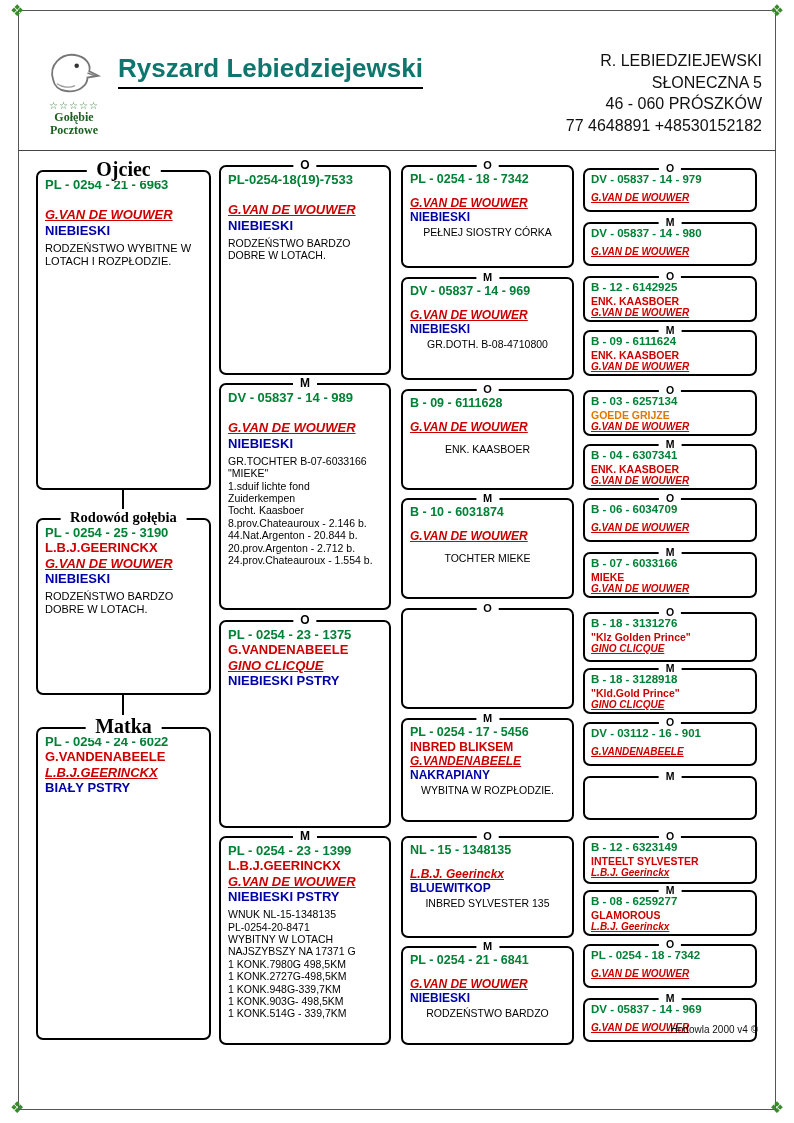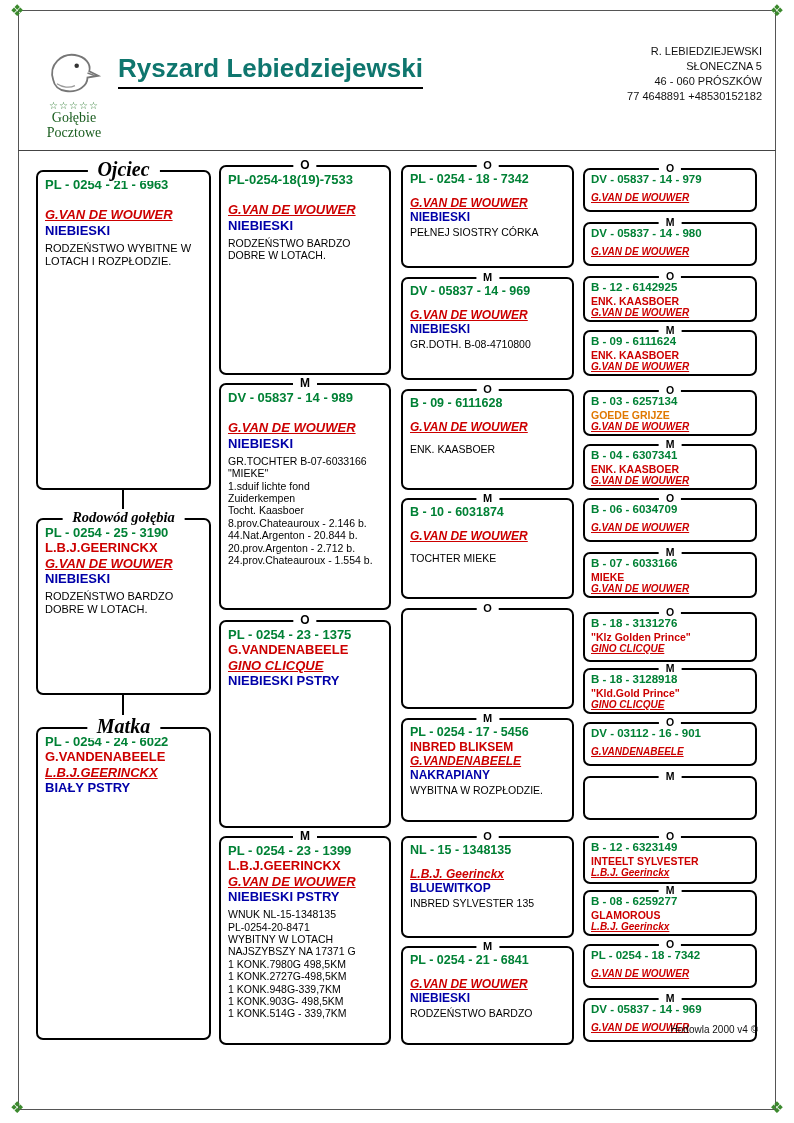--- a/index.html
+++ b/index.html
@@ -6,56 +6,56 @@
   html,body { background:#fff; }
   body { font-family:"Liberation Sans", sans-serif; }
   #page { position:relative; width:794px; height:1123px; background:#ffffff; overflow:hidden; }
 
   .page-border { position:absolute; left:18px; top:10px; width:758px; height:1100px; border:1px solid #555; }
   .corner { position:absolute; color:#3c8a2e; font-size:16px; line-height:1; }
 
   
   .logo { position:absolute; left:32px; top:46px; width:84px; text-align:center; }
   .logo .stars { color:#2e7d32; font-size:10px; letter-spacing:1px; margin-top:-4px; }
-  .logo .cap { color:#1b5e20; font-family:"Liberation Serif", serif; font-weight:normal; font-size:14px; line-height:1.05; }
+  .logo .cap { color:#1b5e20; font-family:"Liberation Serif", serif; font-weight:bold; font-size:12px; line-height:1.05; }
   .title { position:absolute; left:118px; top:53px; font-size:26px; font-weight:bold; color:#0f766e;
            border-bottom:2px solid #000; padding-bottom:3px; }
-  .address { position:absolute; right:32px; top:44px; text-align:right; font-size:11px; line-height:1.35; color:#111; }
+  .address { position:absolute; right:32px; top:50px; text-align:right; font-size:16px; line-height:1.35; color:#111; }
   .hsep { position:absolute; left:18px; top:150px; width:758px; height:1px; background:#444; }
 
   
   .pbox { position:absolute; background:#fff; border:2px solid #000; border-radius:7px; padding:5px 7px; }
   .c1 { left:36px;  width:175px; }
   .c2 { left:219px; width:172px; }
   .c3 { left:401px; width:173px; }
   .c4 { left:583px; width:174px; padding:3px 6px; }
 
   .tag { position:absolute; top:-9px; left:50%; transform:translateX(-50%); background:#fff;
          padding:0 7px; font-weight:bold; font-size:12px; color:#000; white-space:nowrap; }
   .c3 .tag { font-size:11px; top:-8px; }
   .c4 .tag { font-size:10.5px; top:-8px; }
   .biglabel { position:absolute; top:-14px; left:50%; transform:translateX(-50%); background:#fff;
               padding:0 10px; font-family:"Liberation Serif", serif; font-weight:bold; font-size:20px;
-              color:#000; white-space:nowrap;font-style:italic; }
+              color:#000; white-space:nowrap; }
   .biglabel.sm { font-size:14.5px; top:-11px; }
 
   .ln { line-height:1.18; }
   .ln.g { color:#008135; font-weight:bold; font-size:13px; }
   .ln.r { color:#cc0000; font-weight:bold; font-size:13px; }
   .ln.u { color:#cc0000; font-weight:bold; font-style:italic; text-decoration:underline; font-size:13px; }
   .ln.b { color:#0000a8; font-weight:bold; font-size:13px; }
   .ln.o { color:#e07800; font-weight:bold; font-size:13px; }
   .ln.n { color:#000; font-size:11px; }
   .ln.sp { font-size:0; height:15px; }
   .c1 .b, .c2 .b { margin-bottom:4px; }
   .c2 .n { font-size:10.5px; }
 
   .c3 .g { font-size:12.5px; }
   .c3 .r, .c3 .u, .c3 .b, .c3 .o { font-size:12px; }
-  .c3 .n { font-size:10.5px; }
+  .c3 .n { font-size:10.5px;text-align:center; }
   .c3 .sp { height:9px; }
   .c3 .b { margin-bottom:2px; }
 
   .c4 .g { font-size:11.5px; }
   .c4 .r, .c4 .o { font-size:10.5px; }
   .c4 .u { font-size:10px; }
   .c4 .sp { height:5px; }
 
   .vline { position:absolute; width:2px; background:#000; }
 

